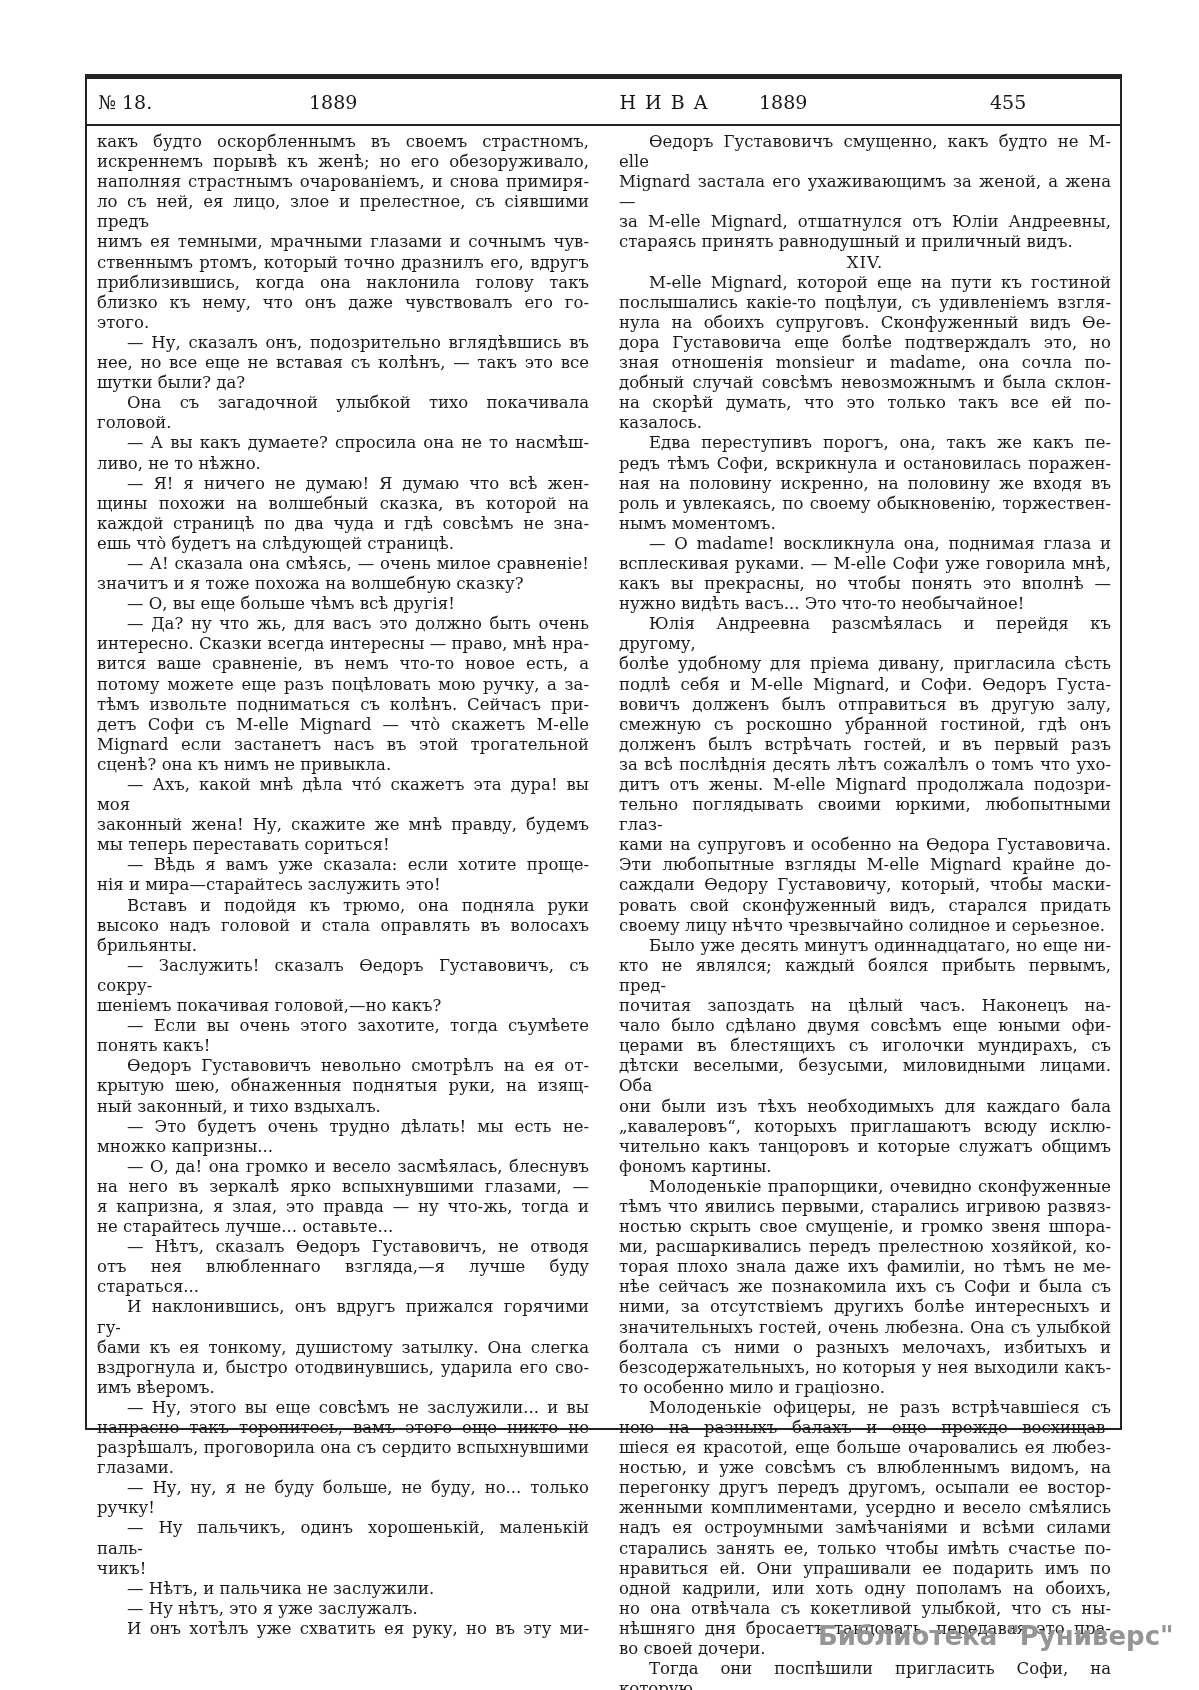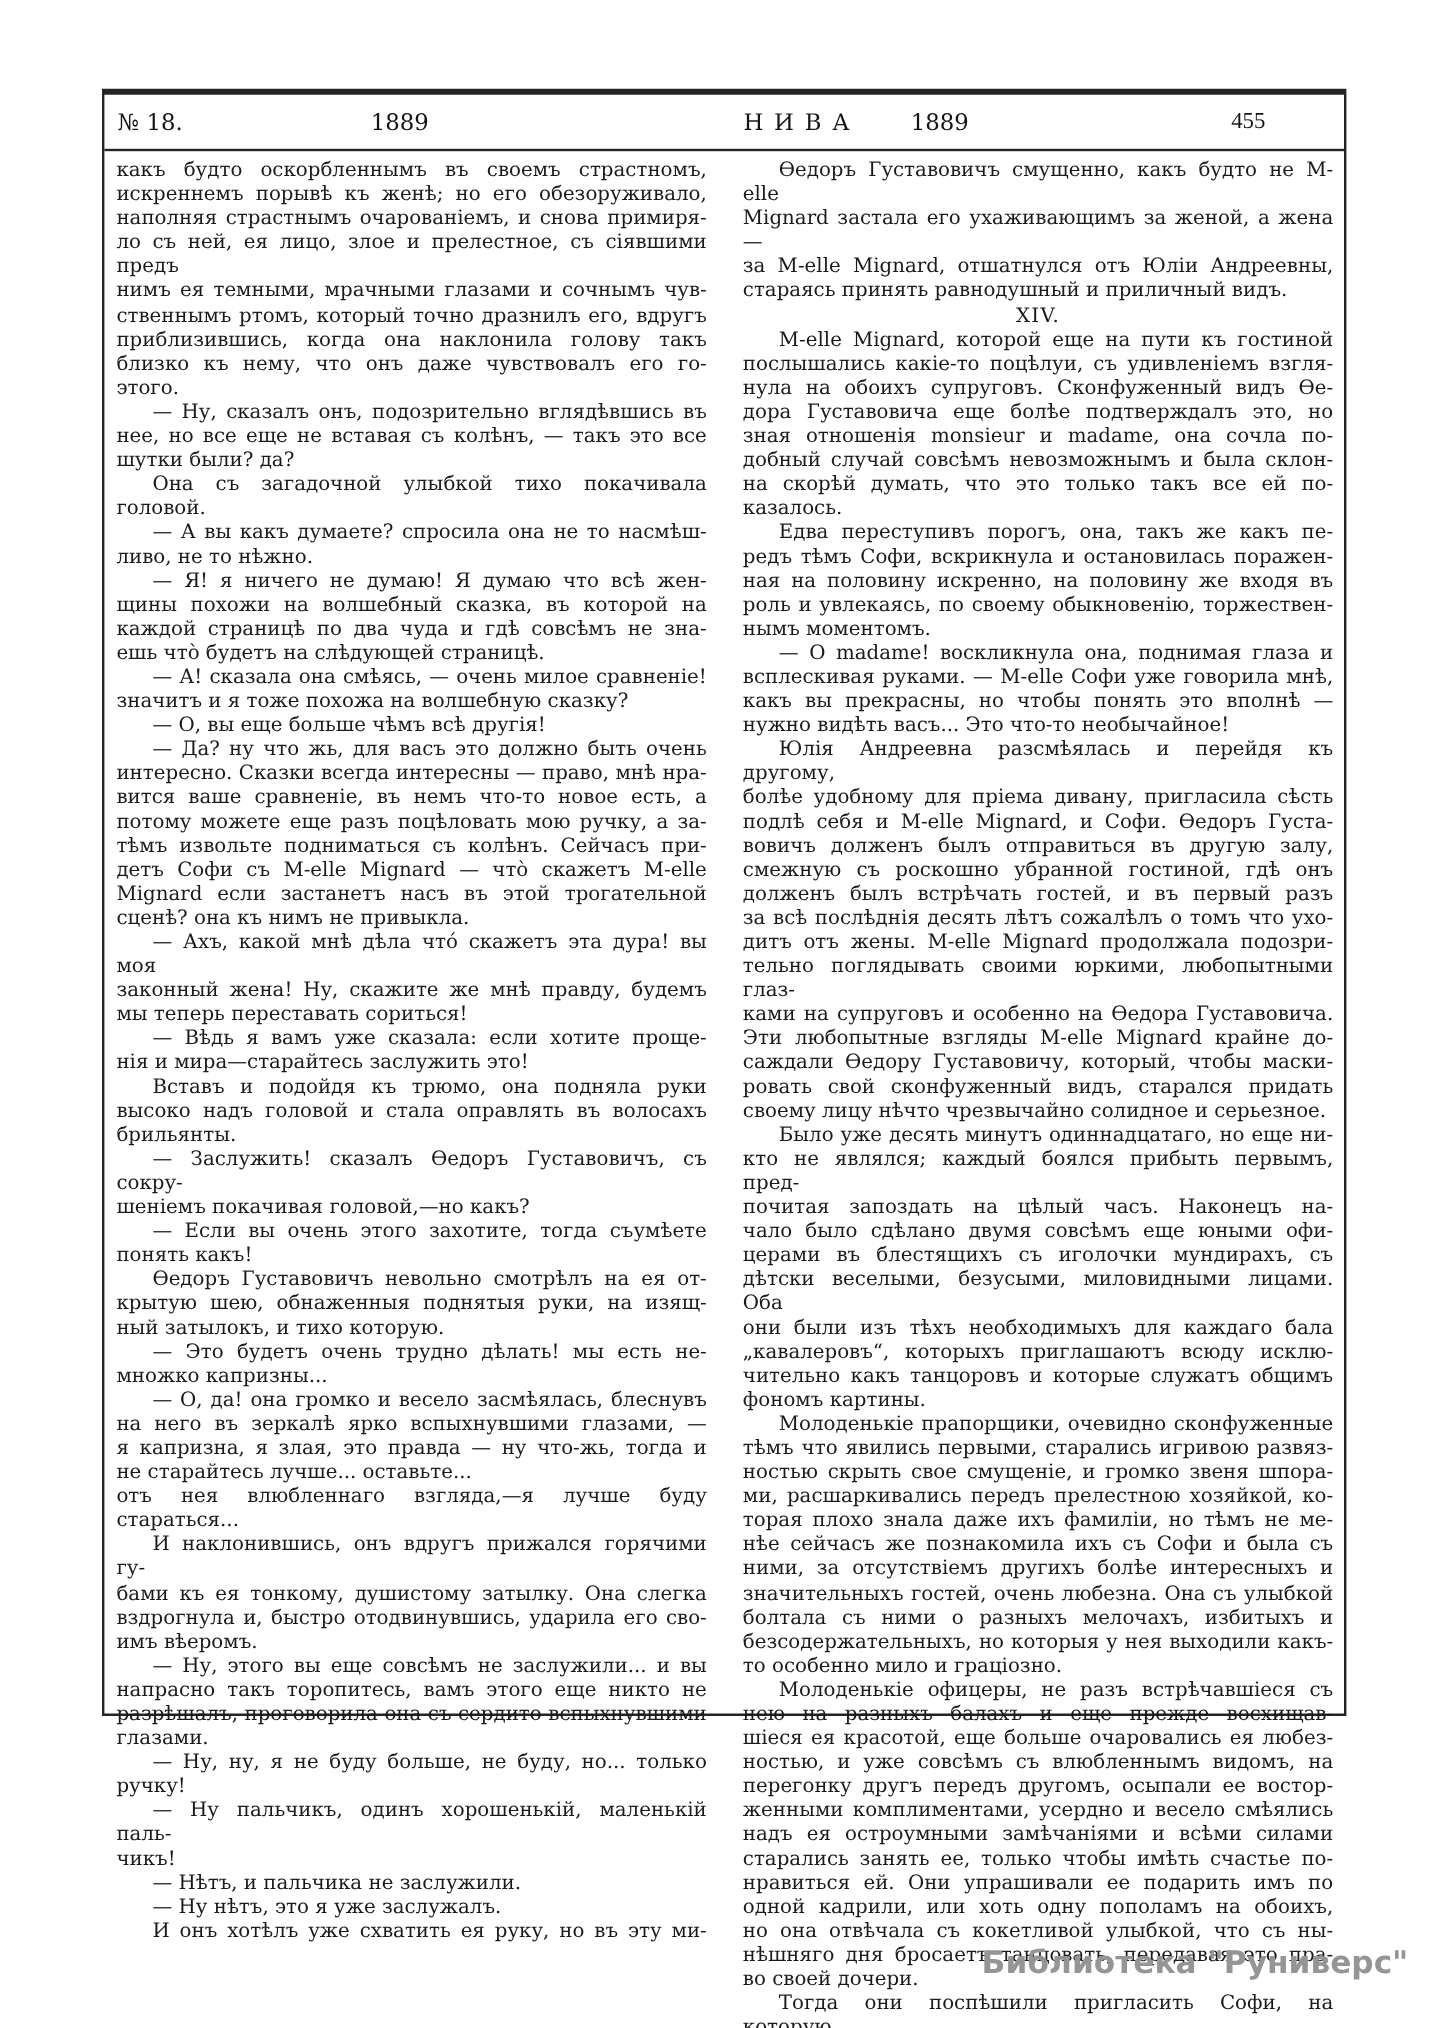--- a/index.html
+++ b/index.html
@@ -7,21 +7,21 @@
         font-family:"DejaVu Serif","Liberation Serif",serif;color:#1a1a1a;}
   .frame{position:absolute;left:85px;top:74px;width:1037px;height:1356px;
          border:2px solid #242424;border-top-width:5px;box-sizing:border-box;background:#fff;}
   .header{position:relative;height:45px;border-bottom:2px solid #242424;}
   .header span{position:absolute;top:50%;transform:translateY(-50%);
                font-size:19px;white-space:nowrap;color:#151515;}
   .h-issue{left:11px;}
   .h-year1{left:222px;}
   .h-title{left:50%;transform:translate(-50%,-50%);letter-spacing:9px;font-size:20px;margin-left:16px;}
   .h-year2{left:672px;}
-  .h-page{left:939px;font-family:Liberation Serif, serif;}
+  .h-page{left:903px;}
   .columns{display:flex;gap:30px;padding:6px 9px 0 10px;}
   .col{width:492px;}
   .line{font-size:16.5px;line-height:20.1px;text-align:justify;text-align-last:justify;
         color:#1a1a1a;}
   .line.end{text-align-last:left;}
   .line.indent{text-indent:30px;}
   .line.center{text-align-last:center;text-indent:0;letter-spacing:1px;}
   .watermark{position:absolute;left:818px;top:1621px;
              font-family:"DejaVu Sans","Liberation Sans",sans-serif;
              font-size:26px;font-weight:bold;color:#959595;white-space:nowrap;}
@@ -77,27 +77,28 @@
           <div class="line end">нія и мира—старайтесь заслужить это!</div>
           <div class="line indent">Вставъ и подойдя къ трюмо, она подняла руки</div>
           <div class="line">высоко надъ головой и стала оправлять въ волосахъ</div>
           <div class="line end">брильянты.</div>
           <div class="line indent">— Заслужить! сказалъ Ѳедоръ Густавовичъ, съ сокру-</div>
           <div class="line end">шеніемъ покачивая головой,—но какъ?</div>
           <div class="line indent">— Если вы очень этого захотите, тогда съумѣете</div>
           <div class="line end">понять какъ!</div>
           <div class="line indent">Ѳедоръ Густавовичъ невольно смотрѣлъ на ея от-</div>
           <div class="line">крытую шею, обнаженныя поднятыя руки, на изящ-</div>
-          <div class="line end">ный затылокъ, и тихо которую.</div>
+          <div class="line end">ный законный, и тихо вздыхалъ.</div>
           <div class="line indent">— Это будетъ очень трудно дѣлать! мы есть не-</div>
           <div class="line end">множко капризны...</div>
           <div class="line indent">— О, да! она громко и весело засмѣялась, блеснувъ</div>
           <div class="line">на него въ зеркалѣ ярко вспыхнувшими глазами, —</div>
           <div class="line">я капризна, я злая, это правда — ну что-жь, тогда и</div>
           <div class="line end">не старайтесь лучше... оставьте...</div>
+          <div class="line indent">— Нѣтъ, сказалъ Ѳедоръ Густавовичъ, не отводя</div>
           <div class="line end">отъ нея влюбленнаго взгляда,—я лучше буду стараться...</div>
           <div class="line indent">И наклонившись, онъ вдругъ прижался горячими гу-</div>
           <div class="line">бами къ ея тонкому, душистому затылку. Она слегка</div>
           <div class="line">вздрогнула и, быстро отодвинувшись, ударила его сво-</div>
           <div class="line end">имъ вѣеромъ.</div>
           <div class="line indent">— Ну, этого вы еще совсѣмъ не заслужили... и вы</div>
           <div class="line">напрасно такъ торопитесь, вамъ этого еще никто не</div>
           <div class="line">разрѣшалъ, проговорила она съ сердито вспыхнувшими</div>
           <div class="line end">глазами.</div>
           <div class="line indent">— Ну, ну, я не буду больше, не буду, но... только</div>

